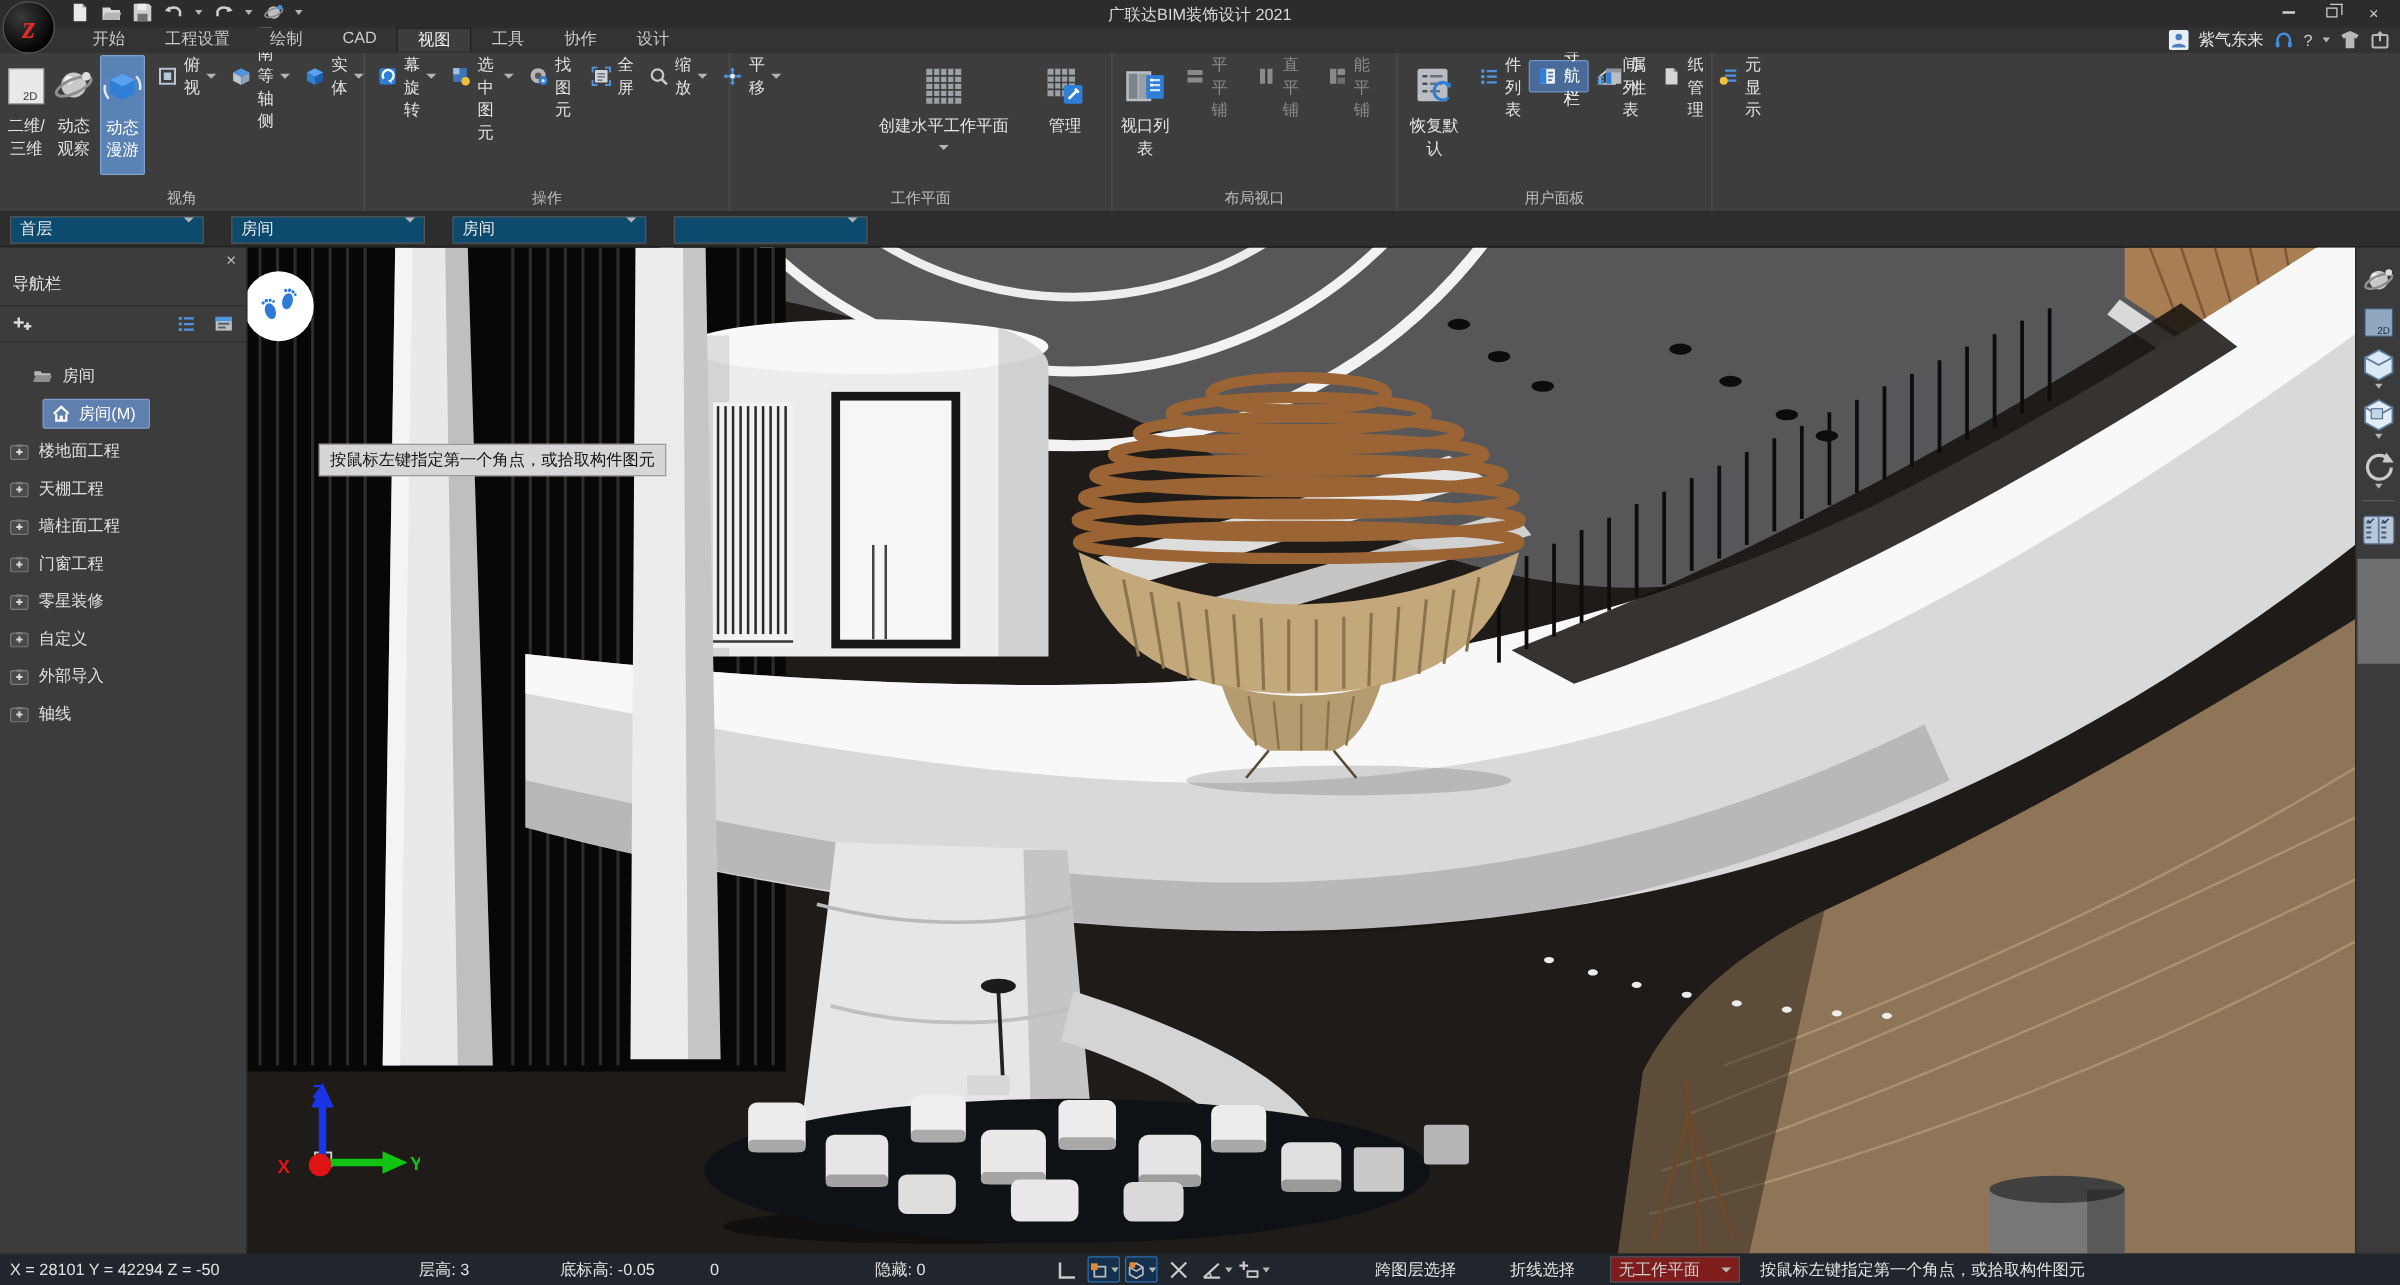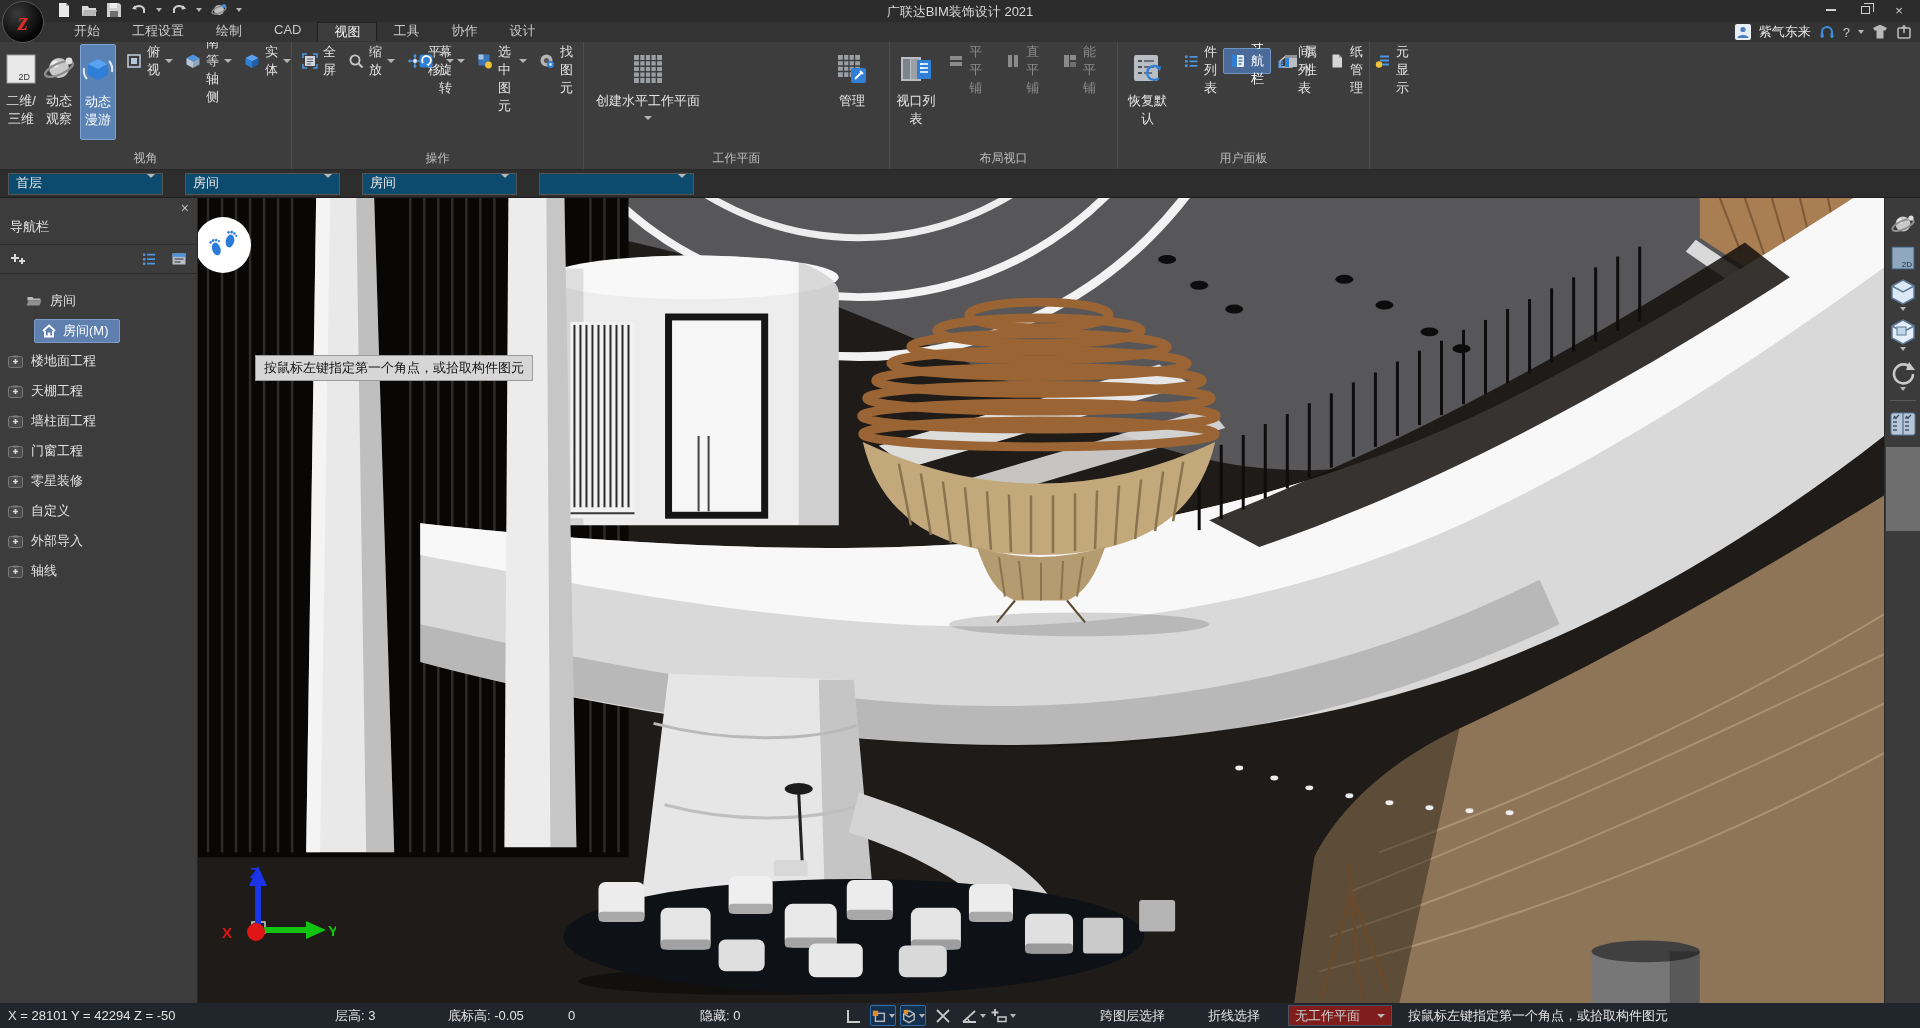--- a/index.html
+++ b/index.html
@@ -234,47 +234,20 @@
           <span>实体</span>
             <span class="car"></span>
         </div>
       </div>
     </div>
     <div class="glabel">视角</div>
   </div>
 
   <div class="rgroup" style="width:292px">
     <div class="rbody">
-      <div class="smallcol" style="width:112px">
-        <div class="sitem">
-          <svg class="icon16" viewBox="0 0 16 16">
-              <rect x="3" y="3" width="10" height="10" fill="#cfd4da"></rect>
-              <path d="M1,5 V1 H5 M11,1 H15 V5 M15,11 V15 H11 M5,15 H1 V11" stroke="#4f94df" stroke-width="1.6" fill="none"></path>
-              <path d="M5,6 h6 M5,8.5 h6 M5,11 h4" stroke="#5a5f66" stroke-width="1"></path>
-            </svg>
-          <span>全屏</span>
-        </div>
-        <div class="sitem">
-          <svg class="icon16" viewBox="0 0 16 16">
-              <circle cx="7" cy="7" r="4.6" fill="none" stroke="#c9c9c9" stroke-width="1.8"></circle>
-              <path d="M10.4,10.4 L14.5,14.5" stroke="#c9c9c9" stroke-width="2"></path>
-            </svg>
-          <span>缩放</span>
-            <span class="car"></span>
-        </div>
-        <div class="sitem">
-          <svg class="icon16" viewBox="0 0 16 16">
-              <path d="M8,2 V14 M2,8 H14" stroke="#4f94df" stroke-width="1.6"></path>
-              <path d="M8,0.5 l2,3 h-4 z M8,15.5 l2,-3 h-4 z M0.5,8 l3,-2 v4 z M15.5,8 l-3,-2 v4 z" fill="#4f94df"></path>
-              <rect x="6.3" y="6.3" width="3.4" height="3.4" fill="#e8eef6"></rect>
-            </svg>
-          <span>平移</span>
-            <span class="car"></span>
-        </div>
-      </div>
       <div class="smallcol">
         <div class="sitem">
           <svg class="icon16" viewBox="0 0 16 16">
               <rect x="1.5" y="1.5" width="13" height="13" rx="2" fill="#2f7fd6"></rect>
               <path d="M5,10 a4.4,4.4 0 1 1 6,1" stroke="#fff" stroke-width="1.8" fill="none"></path>
               <path d="M11,13.6 l0.4,-3 -3,0.6 z" fill="#fff"></path>
             </svg>
           <span>屏幕旋转</span>
             <span class="car"></span>
         </div>
@@ -290,26 +263,53 @@
         <div class="sitem">
           <svg class="icon16" viewBox="0 0 16 16">
               <circle cx="7.5" cy="7.5" r="6" fill="#b5b5b5"></circle>
               <circle cx="7.5" cy="7.5" r="2.6" fill="#5a5a5a"></circle>
               <circle cx="11.5" cy="11.5" r="3.6" fill="#2f7fd6"></circle>
               <circle cx="11.5" cy="11.5" r="1.4" fill="#dce9f8"></circle>
             </svg>
           <span>查找图元</span>
         </div>
       </div>
+      <div class="smallcol" style="width:112px">
+        <div class="sitem">
+          <svg class="icon16" viewBox="0 0 16 16">
+              <rect x="3" y="3" width="10" height="10" fill="#cfd4da"></rect>
+              <path d="M1,5 V1 H5 M11,1 H15 V5 M15,11 V15 H11 M5,15 H1 V11" stroke="#4f94df" stroke-width="1.6" fill="none"></path>
+              <path d="M5,6 h6 M5,8.5 h6 M5,11 h4" stroke="#5a5f66" stroke-width="1"></path>
+            </svg>
+          <span>全屏</span>
+        </div>
+        <div class="sitem">
+          <svg class="icon16" viewBox="0 0 16 16">
+              <circle cx="7" cy="7" r="4.6" fill="none" stroke="#c9c9c9" stroke-width="1.8"></circle>
+              <path d="M10.4,10.4 L14.5,14.5" stroke="#c9c9c9" stroke-width="2"></path>
+            </svg>
+          <span>缩放</span>
+            <span class="car"></span>
+        </div>
+        <div class="sitem">
+          <svg class="icon16" viewBox="0 0 16 16">
+              <path d="M8,2 V14 M2,8 H14" stroke="#4f94df" stroke-width="1.6"></path>
+              <path d="M8,0.5 l2,3 h-4 z M8,15.5 l2,-3 h-4 z M0.5,8 l3,-2 v4 z M15.5,8 l-3,-2 v4 z" fill="#4f94df"></path>
+              <rect x="6.3" y="6.3" width="3.4" height="3.4" fill="#e8eef6"></rect>
+            </svg>
+          <span>平移</span>
+            <span class="car"></span>
+        </div>
+      </div>
     </div>
     <div class="glabel">操作</div>
   </div>
 
   <div class="rgroup" style="width:306px">
-    <div class="rbody" style="justify-content:space-between">
+    <div class="rbody" style="justify-content:flex-end">
       <div class="bigbtn wide">
         <svg class="icon32" viewBox="0 0 34 34">
             <rect x="3" y="3" width="28" height="28" fill="#9aa0a6"></rect>
             <path d="M3,8.6 h28 M3,14.2 h28 M3,19.8 h28 M3,25.4 h28 M8.6,3 v28 M14.2,3 v28 M19.8,3 v28 M25.4,3 v28" stroke="#3d3d3d" stroke-width="1.4"></path>
           </svg>
         <span>创建水平工作平面</span>
         <span class="car"></span>
       </div>
       <div class="bigbtn">
         <svg class="icon32" viewBox="0 0 34 34">

